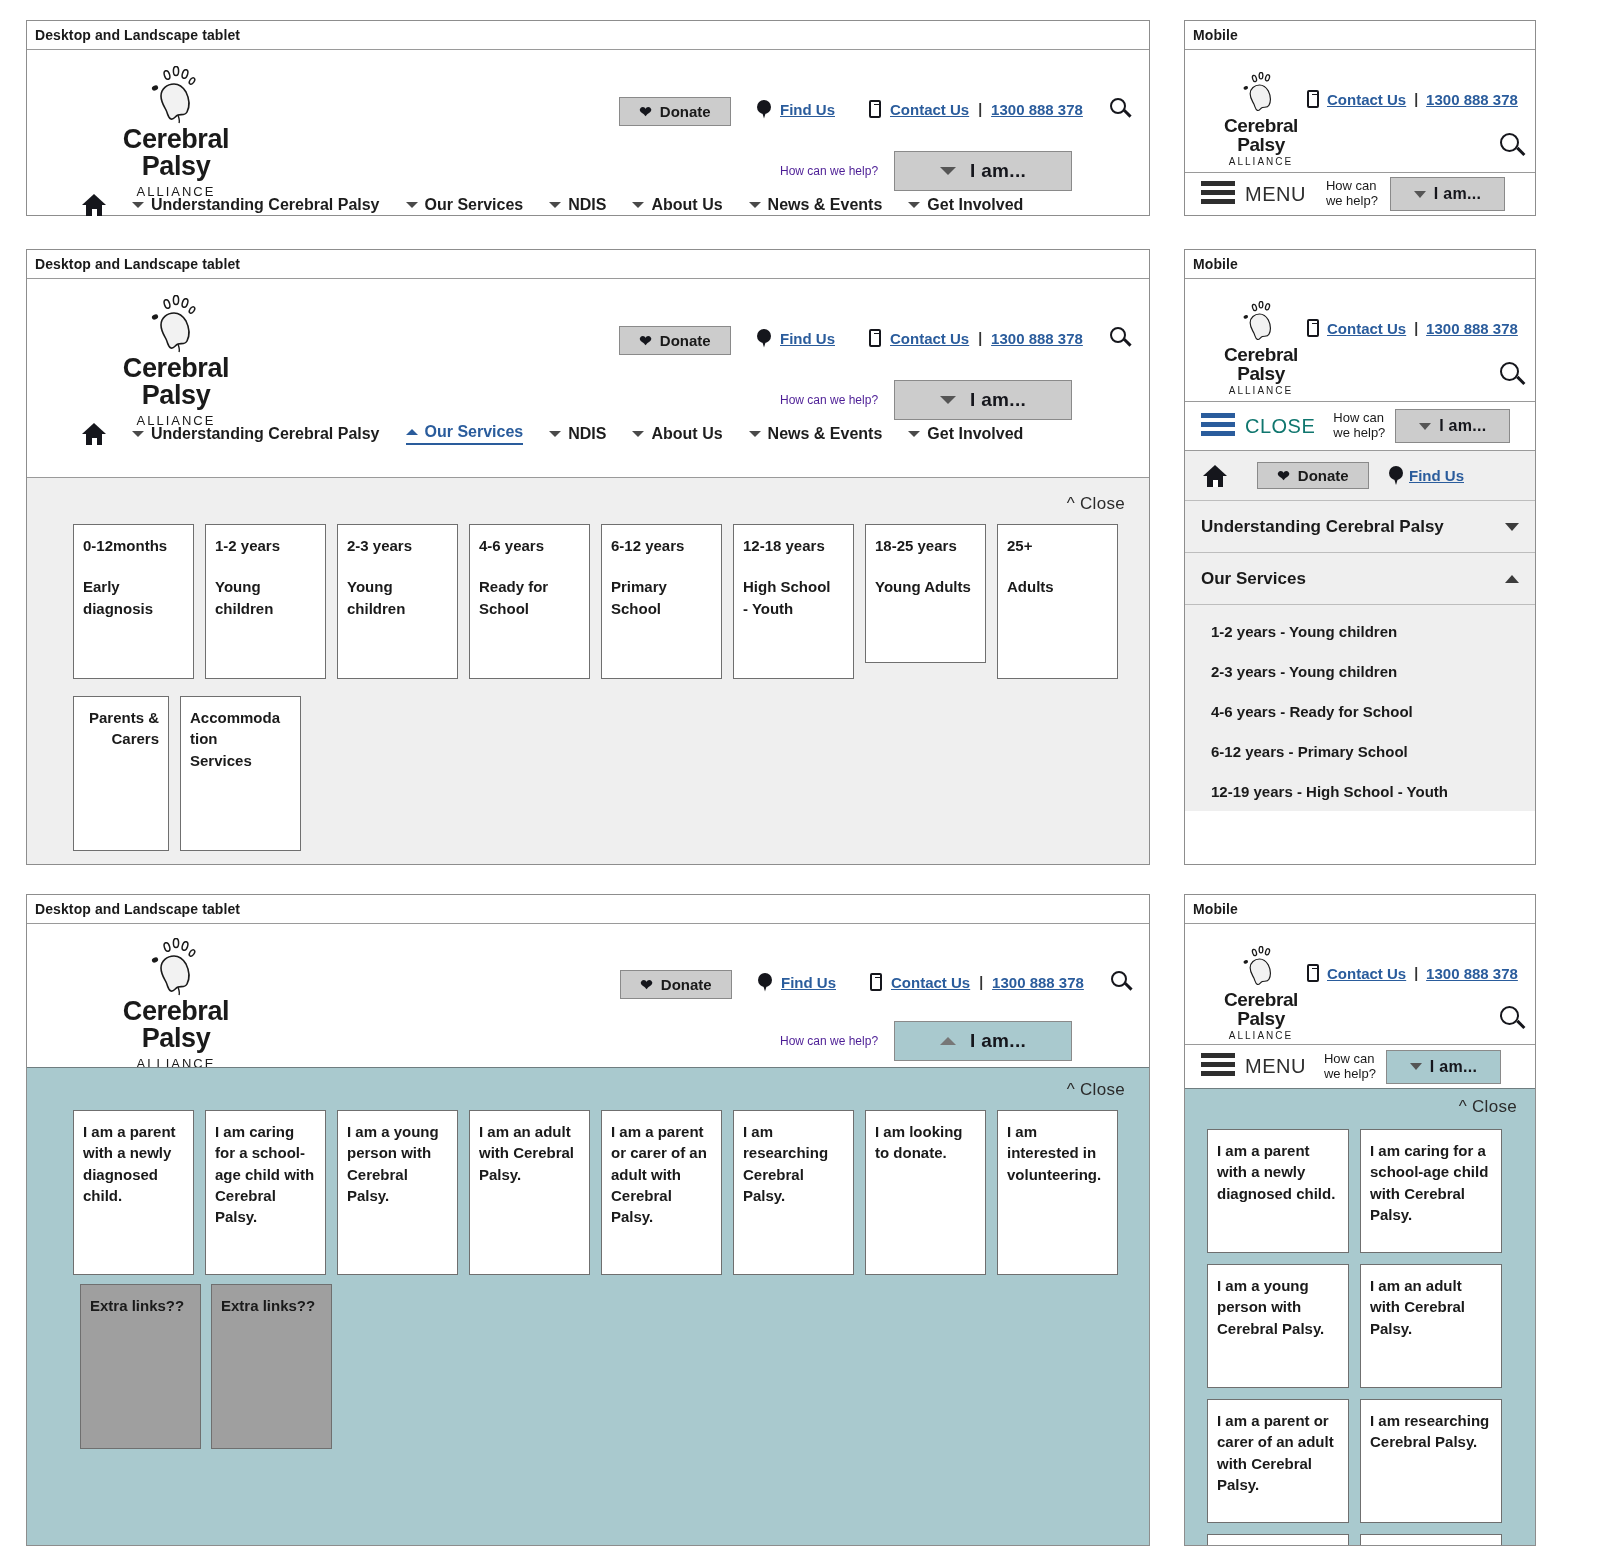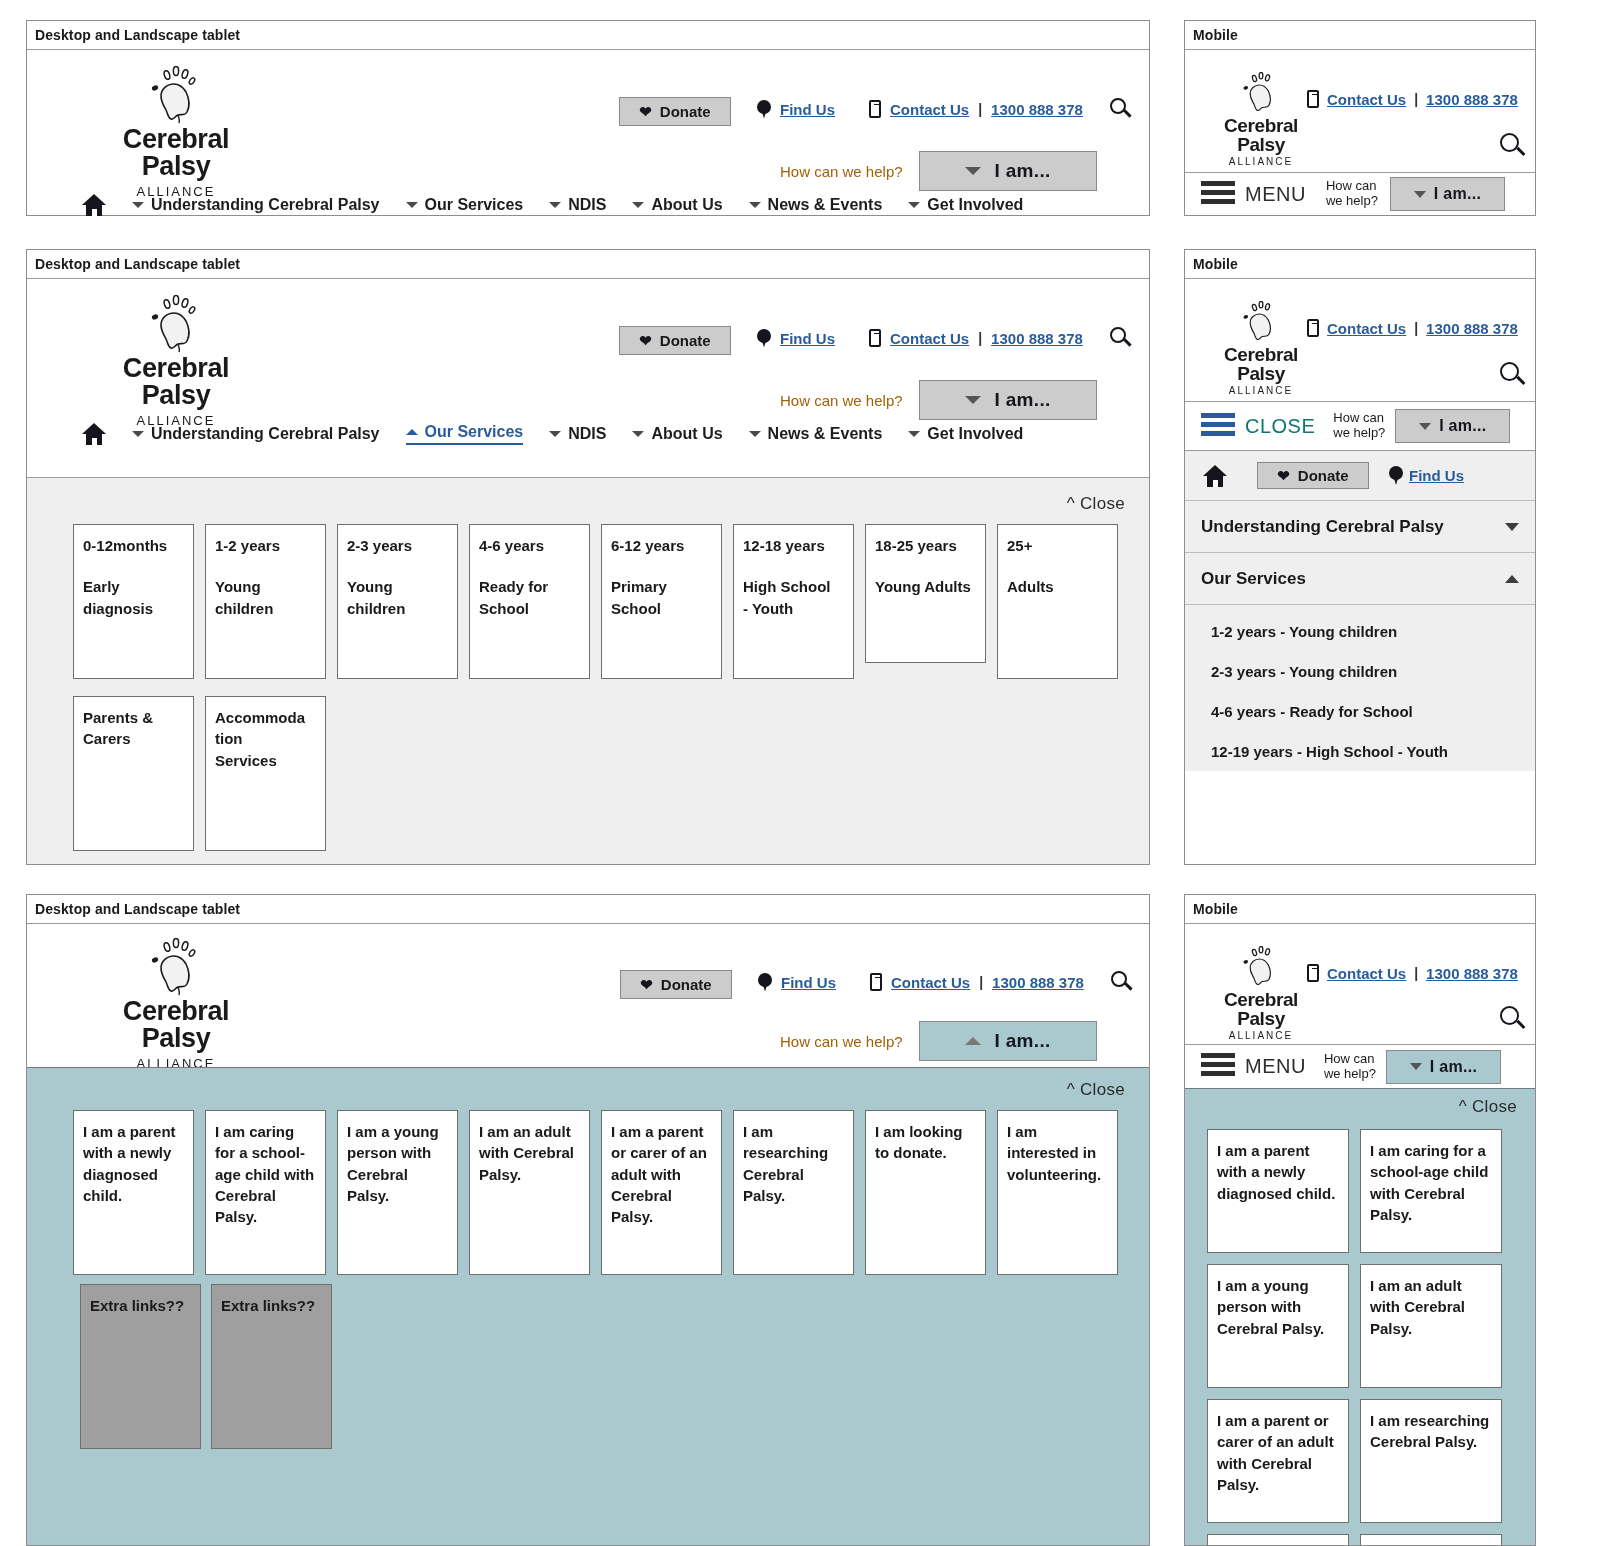--- a/index.html
+++ b/index.html
@@ -78,21 +78,21 @@
     justify-content: center;
     gap: 14px;
     font-weight: bold;
     color: #15161c;
     letter-spacing: .3px;
   }
   .iam-btn.teal { background: #a9c9ce; }
   .tri-down { width:0;height:0;border-left:8px solid transparent;border-right:8px solid transparent;border-top:8px solid #555; }
   .tri-up   { width:0;height:0;border-left:8px solid transparent;border-right:8px solid transparent;border-bottom:8px solid #777; }
 
-  .helptext { font-size: 15px; color: #a16207; font-weight: normal; }
+  .helptext { font-size: 12px; color: #4c1d95; font-weight: normal; }
 
   
   .navbar { display:flex; align-items:center; gap: 26px; }
   .navitem {
     display:flex; align-items:center; gap: 7px;
     font-size: 16px; font-weight: bold; color: #1d1d1d;
     white-space: nowrap;
   }
   .navitem.active { color:#2a5c9c; border-bottom: 2px solid #2a5c9c; padding-bottom:2px; }
   .navcaret { width:0;height:0;border-left:6px solid transparent;border-right:6px solid transparent;border-top:6px solid #4a4a4a; }
@@ -407,21 +407,21 @@
           <div class="card" style="width: 121px; height: 139px;">
             <div style="white-space: pre-line;">18-25 years</div>
             <div class="t2" style="white-space: pre-line;">Young Adults</div>
           </div>
           <div class="card" style="width: 121px; height: 155px;">
             <div style="white-space: pre-line;">25+</div>
             <div class="t2" style="white-space: pre-line;">Adults</div>
           </div>
         </div>
       <div id="svc-row2" style="position:absolute;left:46px;top:218px;display:flex;gap:11px;">
-          <div class="card" style="width: 121px; height: 155px;">
+          <div class="card" style="width: 96px; height: 155px; text-align: right;">
             <div style="white-space: pre-line;">Parents &amp;
 Carers</div>
           </div>
           <div class="card" style="width: 121px; height: 155px;">
             <div style="white-space: pre-line;">Accommoda
 tion
 Services</div>
           </div>
         </div>
     </div>
@@ -494,20 +494,21 @@
         <span class="tri-sm-down"></span>
       </div>
       <div class="acc-head">
         <span>Our Services</span>
         <span class="tri-sm-up"></span>
       </div>
       <div id="mob-svc-items" style="background:#efefef;padding-top:6px;">
           <div class="acc-item">1-2 years - Young children</div>
           <div class="acc-item">2-3 years - Young children</div>
           <div class="acc-item">4-6 years - Ready for School</div>
+          <div class="acc-item">6-12 years - Primary School</div>
           <div class="acc-item">12-19 years - High School - Youth</div>
         </div>
     </div>
   </div>
 </div>
 
 <div class="panel" style="left:26px; top:894px; width:1124px; height:652px;">
   <div class="panel-title">Desktop and Landscape tablet</div>
   <div class="panel-body" style="height:621px;">
 

